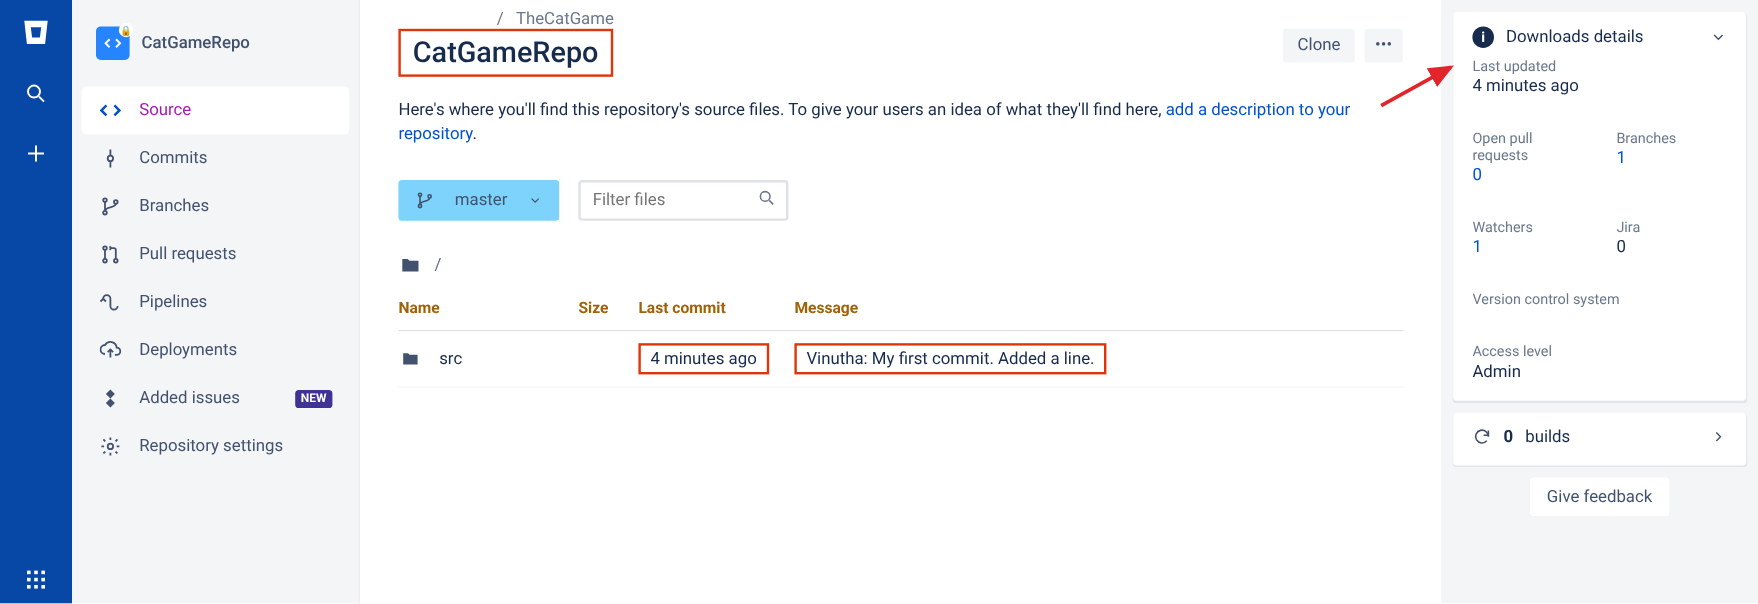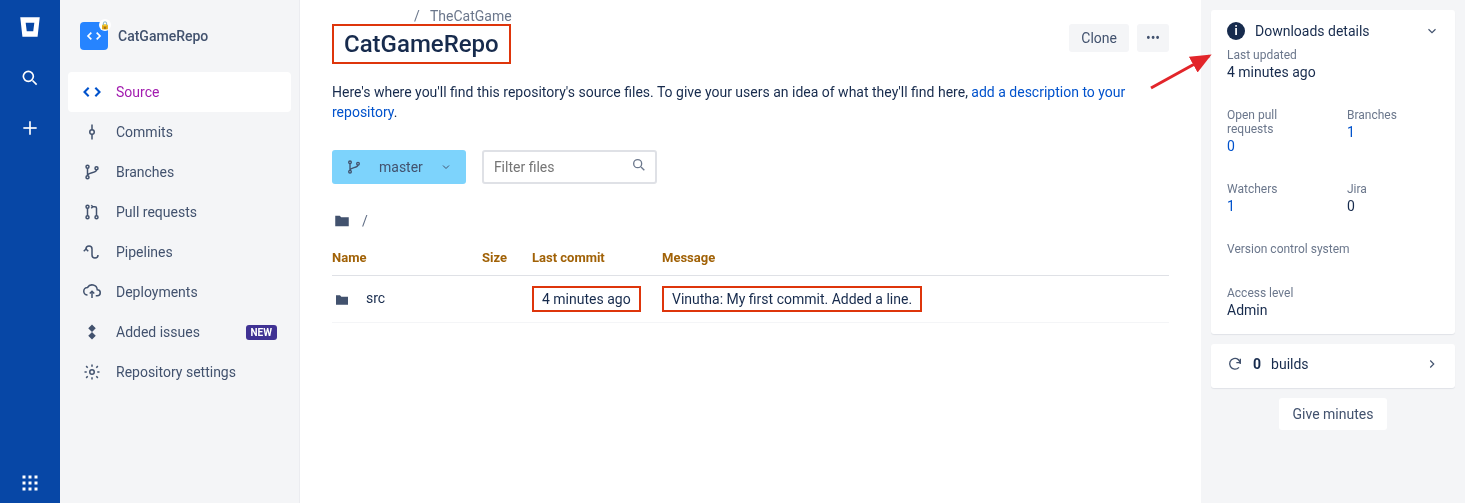--- a/index.html
+++ b/index.html
@@ -333,15 +333,15 @@
       <span>builds</span>
       <span class="chev">
           <svg viewBox="0 0 24 24" width="14" height="14" fill="none" stroke="#42526E" stroke-width="2">
             <polyline points="9,6 15,12 9,18"></polyline>
           </svg>
         </span>
     </div>
   </div>
 
   <div class="feedback-wrap">
-    <span class="feedback">Give minutes</span>
+    <span class="feedback">Give feedback</span>
   </div>
 </div>
 
 </body></html>

